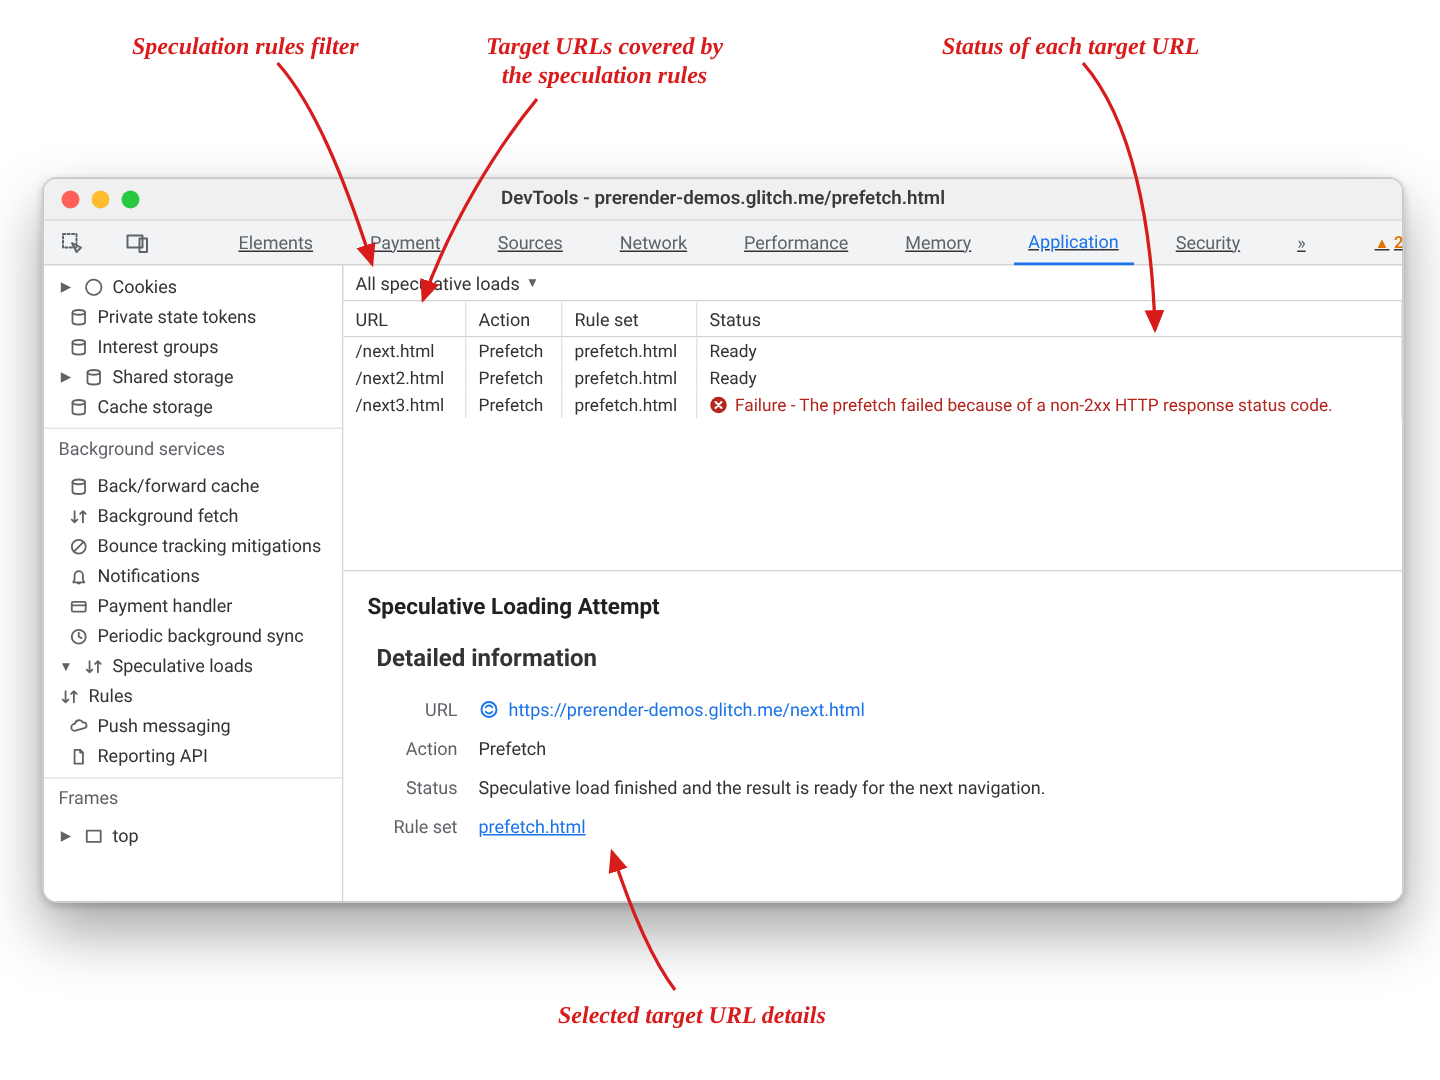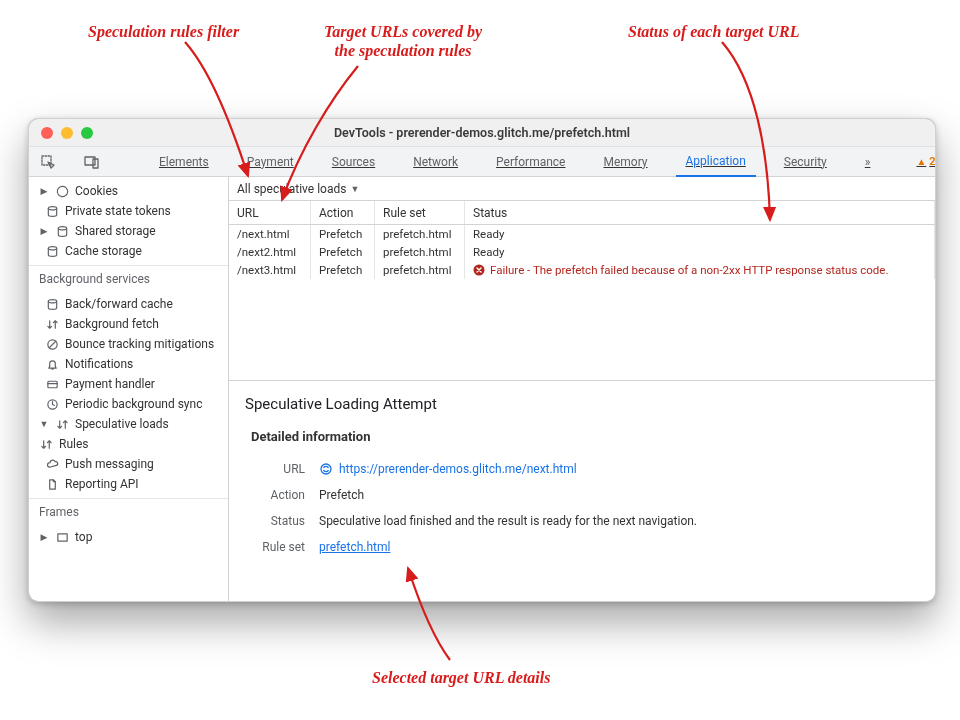--- a/index.html
+++ b/index.html
@@ -109,22 +109,22 @@
   .filter-bar .chev { font-size:9px; color:#5f6368;}
   .grid-head { display:flex; height:24px; border-bottom:1px solid #d3d3d3; background:#fff;}
   .grid-head > div, .grid-row > div { border-right:1px solid #e5e5e5; padding:4px 8px; display:flex; align-items:center; }
   .col-url{width:82px;} .col-action{width:64px;} .col-ruleset{width:90px;} .col-status{flex:1;}
   .grid-body { height: 156px; border-bottom:1px solid #d3d3d3; background:#fff; overflow:hidden;}
   .grid-row { display:flex; height:18px; font-size:11.5px;}
   .col-status.failure { color:#b3261e; }
   .fail-icon { width:12px; height:12px; margin-right:5px; display:inline-flex; color:#b3261e;}
 
   .detail-pane { flex:1; background:#fff; padding:14px 16px; overflow:hidden;}
-  .detail-title { font-size:15px; color:#202124; margin-bottom:16px; }
-  .detail-sub { font-weight:700; font-size:13px; margin-bottom:12px; padding-left:6px;}
+  .detail-title { font-size:15px; color:#202124; margin-bottom:16px;font-weight:bold; }
+  .detail-sub { font-weight:700; font-size:16px; margin-bottom:12px; padding-left:6px;}
   .detail-row { display:flex; padding:6px 6px; font-size:12px; align-items:center;}
   .detail-label { width:54px; color:#5f6368; text-align:right; margin-right:14px;}
   .detail-val.link { color:#1a73e8; }
   .link-icon { width:14px; height:14px; margin-right:6px; color:#1a73e8; display:inline-flex;}
   .linkish { color:#1a73e8; text-decoration:underline; }
 
   
   .ico { stroke: currentColor; fill: none; stroke-width:1.3; stroke-linecap:round; stroke-linejoin:round; }
   .ico-fill { fill: currentColor; }
 </style>
@@ -230,20 +230,29 @@
         </div>
         <div class="tree-item nested">
           <span class="tree-icon">
               <svg viewBox="0 0 14 14" width="13" height="13">
                 <ellipse class="ico" cx="7" cy="3.5" rx="4.5" ry="1.7"></ellipse>
                 <path class="ico" d="M2.5 3.5v7c0 .9 2 1.7 4.5 1.7s4.5-.8 4.5-1.7v-7"></path>
               </svg>
             </span>
           <span>Private state tokens</span>
         </div>
+        <div class="tree-item nested">
+          <span class="tree-icon">
+              <svg viewBox="0 0 14 14" width="13" height="13">
+                <ellipse class="ico" cx="7" cy="3.5" rx="4.5" ry="1.7"></ellipse>
+                <path class="ico" d="M2.5 3.5v7c0 .9 2 1.7 4.5 1.7s4.5-.8 4.5-1.7v-7"></path>
+              </svg>
+            </span>
+          <span>Interest groups</span>
+        </div>
         <div class="tree-item">
           <span class="caret">▶</span>
           <span class="tree-icon">
               <svg viewBox="0 0 14 14" width="13" height="13">
                 <ellipse class="ico" cx="7" cy="3.5" rx="4.5" ry="1.7"></ellipse>
                 <path class="ico" d="M2.5 3.5v7c0 .9 2 1.7 4.5 1.7s4.5-.8 4.5-1.7v-7"></path>
               </svg>
             </span>
           <span>Shared storage</span>
         </div>

